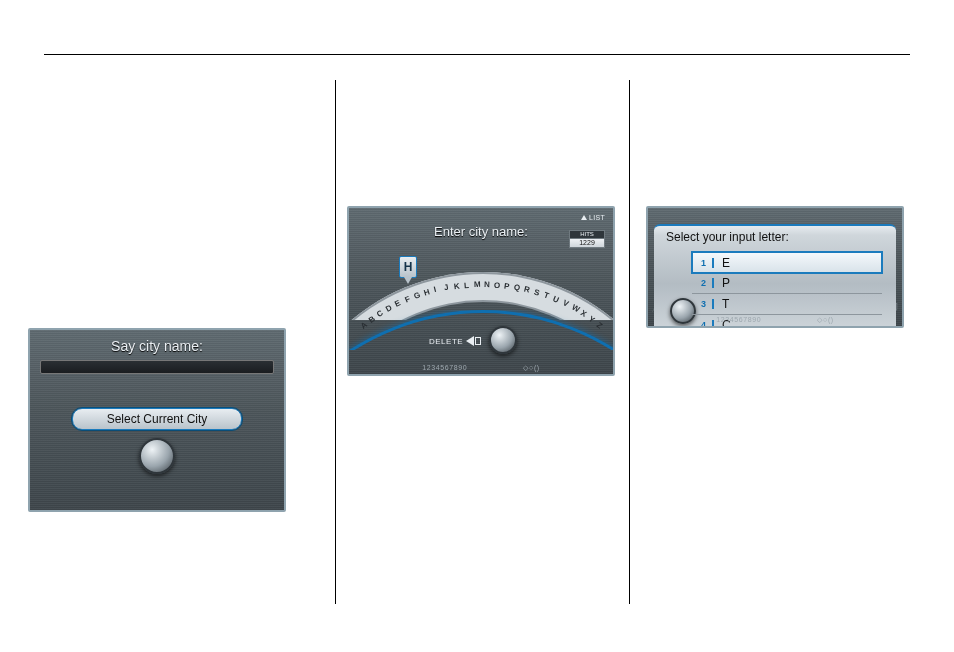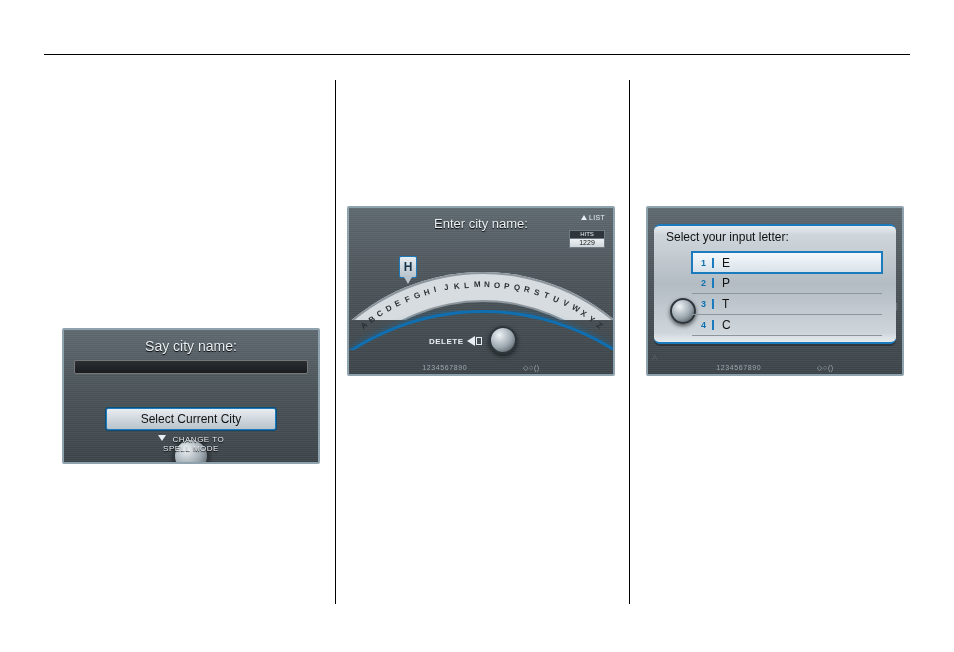--- a/index.html
+++ b/index.html
@@ -41,21 +41,21 @@
   }
   
   .brushed::before{
     content:"";
     position:absolute;inset:0;
     background:repeating-linear-gradient(180deg,rgba(255,255,255,0.04) 0 1px,rgba(0,0,0,0.04) 1px 2px);
     pointer-events:none;
   }
 
   
-  .s1 { left:62px; top:328px; width:258px; height:136px; }
+  .s1 { left:28px; top:328px; width:258px; height:184px; }
   .s1 .title{
     position:absolute; left:0; right:0; top:8px;
     text-align:center; color:#e9eef2; font-size:14px;
     text-shadow:0 1px 1px #000;
   }
   .s1 .input-bar{
     position:absolute; left:10px; right:10px; top:30px; height:14px;
     background:linear-gradient(180deg,#2a2f33,#1a1d20);
     border:1px solid #777;
     border-radius:2px;
@@ -66,21 +66,21 @@
     text-shadow:0 1px 1px #000;
   }
   .s1 .button{
     position:absolute; left:50%; top:78px; transform:translateX(-50%);
     width:170px; height:22px;
     background:linear-gradient(180deg,#e8edf1,#b9c3cb);
     border:1px solid #1b7bbd;
     outline:1px solid #0a4d77;
     color:#111; font-size:12px;
     display:flex;align-items:center;justify-content:center;
-    border-radius:2px;
+    border-radius:10px;
   }
   .s1 .knob{
     position:absolute; left:50%; top:108px; transform:translateX(-50%);
     width:36px;height:36px;border-radius:50%;
     background:radial-gradient(circle at 35% 30%,#eef3f6,#9aa5ad 55%,#3a4248);
     border:2px solid #2f363b;
     box-shadow:0 2px 4px rgba(0,0,0,0.6);
   }
   .s1 .hint{
     position:absolute; left:0; right:0; bottom:8px;
@@ -90,21 +90,21 @@
   }
   .s1 .hint .tri{
     display:inline-block;width:0;height:0;
     border-left:4px solid transparent;border-right:4px solid transparent;
     border-top:6px solid #e9eef2; margin-right:4px; vertical-align:1px;
   }
 
   
   .s2 { left:347px; top:206px; width:268px; height:170px; }
   .s2 .title{
-    position:absolute; left:0; right:0; top:8px;
+    position:absolute; left:0; right:0; top:16px;
     text-align:center; color:#e9eef2; font-size:13px;
     text-shadow:0 1px 1px #000;
   }
   .s2 .list-btn{
     position:absolute; right:8px; top:6px; font-size:7px; color:#e9eef2;
     letter-spacing:0.3px;
   }
   .s2 .list-btn .tri{
     display:inline-block;width:0;height:0;
     border-left:3px solid transparent;border-right:3px solid transparent;
@@ -166,21 +166,21 @@
     position:absolute; left:-110px; top:102px; width:488px; height:488px;
     border-radius:50%;
     border:3px solid #0f6fb0;
     box-shadow:0 0 6px rgba(15,111,176,0.7);
     clip-path: inset(0 0 448px 0);
     pointer-events:none;
   }
   .s2 .del{
     position:absolute; left:80px; top:128px;
     color:#e9eef2; font-size:8px; letter-spacing:0.5px;
-    display:flex;align-items:center;gap:3px;font-weight:bold;
+    display:flex;align-items:center;gap:3px;
   }
   .s2 .del .bk{
     display:inline-block;width:0;height:0;
     border-top:5px solid transparent;border-bottom:5px solid transparent;
     border-right:8px solid #e9eef2;
   }
   .s2 .del .box{
     display:inline-block;width:6px;height:8px;border:1px solid #e9eef2;
     margin-left:-2px;
   }
@@ -190,21 +190,21 @@
     background:radial-gradient(circle at 35% 30%,#eef3f6,#9aa5ad 55%,#3a4248);
     border:2px solid #2f363b;
     box-shadow:0 2px 4px rgba(0,0,0,0.6);
   }
   .s2 .bottom-fn{
     position:absolute; left:0;right:0;bottom:2px;
     text-align:center;color:#9ea8af;font-size:7px;letter-spacing:0.6px;
   }
 
   
-  .s3 { left:646px; top:206px; width:258px; height:170px; }
+  .s3 { left:646px; top:206px; width:258px; height:122px; }
   .s3 .popup{
     position:absolute; left:6px; right:6px; top:16px; height:120px;
     background:linear-gradient(180deg,#e6ebef 0%,#cfd6db 8%,#b3bcc3 50%,#cfd6db 92%,#e6ebef 100%);
     border-radius:6px;
     border-top:2px solid #1b7bbd;
     border-bottom:2px solid #1b7bbd;
     box-shadow:0 2px 0 rgba(0,0,0,0.3);
     overflow:hidden;
   }
   .s3 .popup-title{
@@ -256,25 +256,20 @@
 
 <div class="hr"></div>
 <div class="col-divider a"></div>
 <div class="col-divider b"></div>
 
 <div class="nav-screen brushed s1">
   <div class="title">Say city name:</div>
   <div class="input-bar"></div>
   <div class="button">Select Current City</div>
   <div class="knob"></div>
-  <div class="hint">
-    <span class="tri"></span>
-    <span>CHANGE TO</span><br>
-    <span>SPELL MODE</span>
-  </div>
 </div>
 
 <div class="nav-screen brushed s2">
   <div class="title">Enter city name:</div>
   <div class="list-btn">
     <span class="tri"></span><span>LIST</span>
   </div>
   <div class="hits">
     <div class="lbl">HITS</div>
     <div class="val">1229</div>

